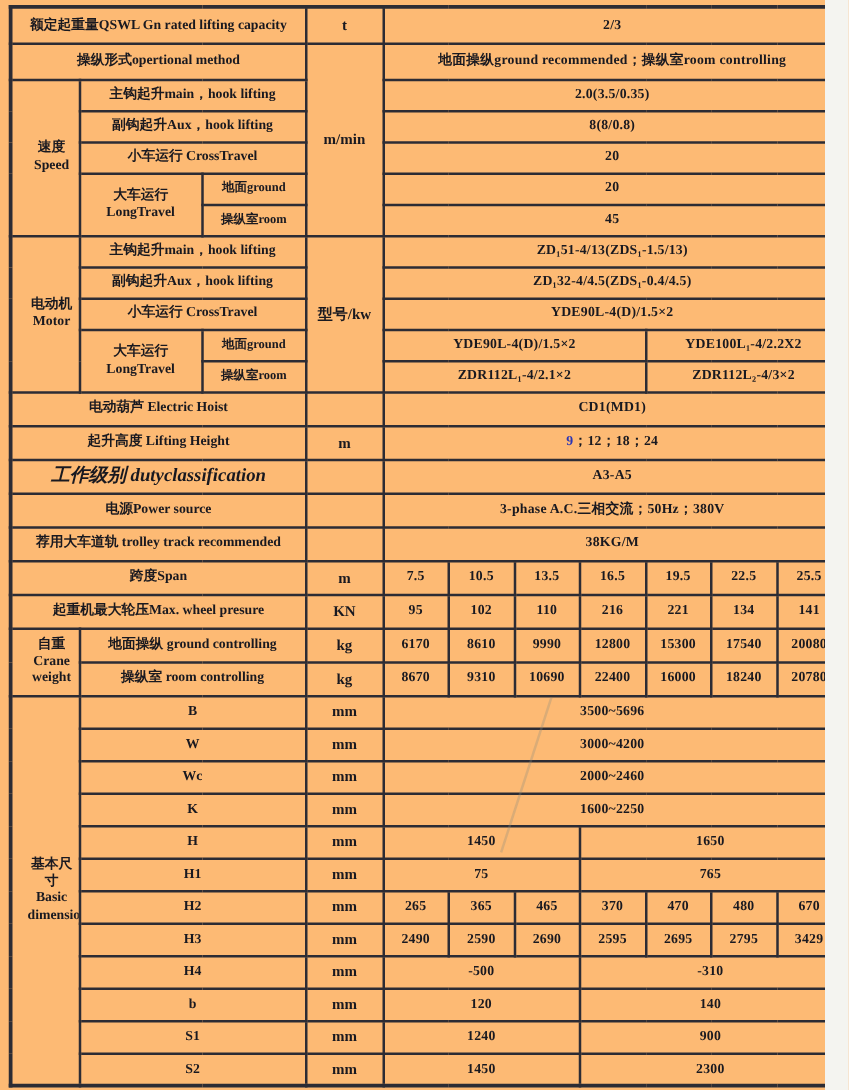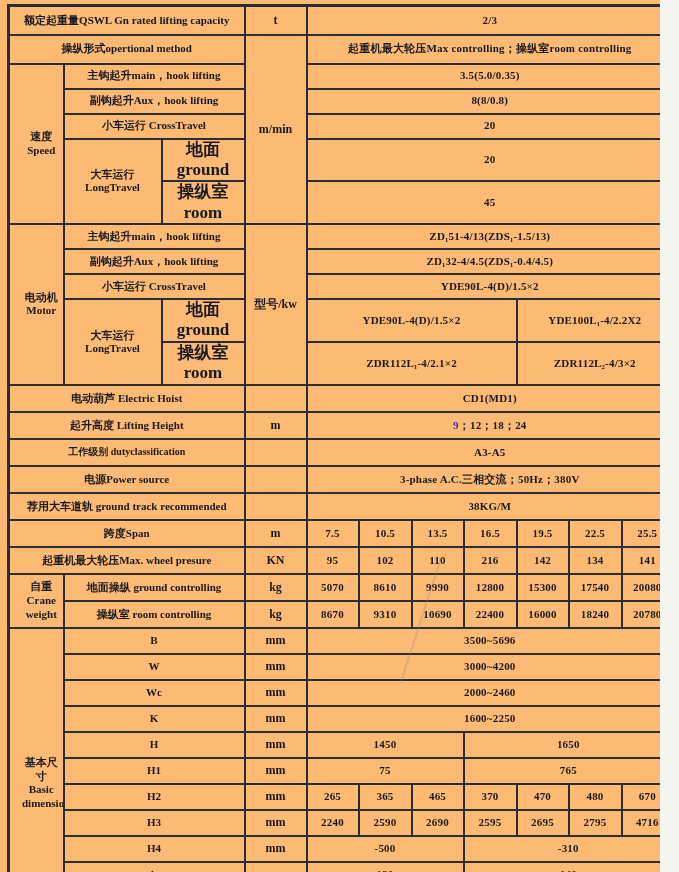--- a/index.html
+++ b/index.html
@@ -20,23 +20,23 @@
     font-weight:bold; font-size:11px; line-height:1.2;
     padding:0 2px; white-space:pre-line; overflow:hidden;
   }
   tr { height:26px; }
   tr:nth-child(-n+2) { height:29px; }
   tr:nth-child(n+3):nth-child(-n+12) { height:25px; }
   tr:nth-child(n+13):nth-child(-n+21) { height:27px;margin-top:48px; }
   .k-unit  { font-size:12px; }
   .k-group { font-size:11px; line-height:1.25;padding-left:12px; }
   .k-label { font-size:11px; }
-  .k-sub   { font-size:17px; }
+  .k-sub   { font-size:10px; }
   .k-value { font-size:11px; letter-spacing:0.2px; }
-  .small   { font-size:10px; }
+  .small   { font-size:15px;font-style:italic; }
   .crease {
     position:absolute; left:420px; top:555px; width:2px; height:130px;
     background:rgba(140,140,125,0.30); transform:rotate(18deg);
     pointer-events:none;
   }
 </style>
 </head>
 <body>
 
 <div class="sheet">
@@ -56,27 +56,27 @@
       </colgroup>
       <tbody>
         <tr>
           <td colspan="3" class="k-label">额定起重量QSWL Gn rated lifting capacity</td>
           <td class="k-unit">t</td>
           <td colspan="7" class="k-value">2/3</td>
         </tr>
         <tr>
           <td colspan="3" class="k-label">操纵形式opertional method</td>
           <td rowspan="6" class="k-unit">m/min</td>
-          <td colspan="7" class="k-value">起重机最大轮压Max controlling；操纵室room controlling</td>
+          <td colspan="7" class="k-value">地面操纵ground recommended；操纵室room controlling</td>
         </tr>
         <tr>
           <td rowspan="5" class="k-group">速度
 Speed</td>
           <td colspan="2" class="k-label">主钩起升main，hook lifting</td>
-          <td colspan="7" class="k-value">3.5(5.0/0.35)</td>
+          <td colspan="7" class="k-value">2.0(3.5/0.35)</td>
         </tr>
         <tr>
           <td colspan="2" class="k-label">副钩起升Aux，hook lifting</td>
           <td colspan="7" class="k-value">8(8/0.8)</td>
         </tr>
         <tr>
           <td colspan="2" class="k-label">小车运行 CrossTravel</td>
           <td colspan="7" class="k-value">20</td>
         </tr>
         <tr>
@@ -130,21 +130,21 @@
           <td colspan="3" class="k-label small">工作级别 dutyclassification</td>
           <td class="k-unit"></td>
           <td colspan="7" class="k-value">A3-A5</td>
         </tr>
         <tr>
           <td colspan="3" class="k-label">电源Power source</td>
           <td class="k-unit"></td>
           <td colspan="7" class="k-value">3-phase A.C.三相交流；50Hz；380V</td>
         </tr>
         <tr>
-          <td colspan="3" class="k-label">荐用大车道轨 ground track recommended</td>
+          <td colspan="3" class="k-label">荐用大车道轨 trolley track recommended</td>
           <td class="k-unit"></td>
           <td colspan="7" class="k-value">38KG/M</td>
         </tr>
         <tr>
           <td colspan="3" class="k-label">跨度Span</td>
           <td class="k-unit">m</td>
           <td class="k-value">7.5</td>
           <td class="k-value">10.5</td>
           <td class="k-value">13.5</td>
           <td class="k-value">16.5</td>
@@ -152,31 +152,31 @@
           <td class="k-value">22.5</td>
           <td class="k-value">25.5</td>
         </tr>
         <tr>
           <td colspan="3" class="k-label">起重机最大轮压Max. wheel presure</td>
           <td class="k-unit">KN</td>
           <td class="k-value">95</td>
           <td class="k-value">102</td>
           <td class="k-value">110</td>
           <td class="k-value">216</td>
-          <td class="k-value">142</td>
+          <td class="k-value">221</td>
           <td class="k-value">134</td>
           <td class="k-value">141</td>
         </tr>
         <tr>
           <td rowspan="2" class="k-group">自重
 Crane
 weight</td>
           <td colspan="2" class="k-label">地面操纵 ground controlling</td>
           <td class="k-unit">kg</td>
-          <td class="k-value">5070</td>
+          <td class="k-value">6170</td>
           <td class="k-value">8610</td>
           <td class="k-value">9990</td>
           <td class="k-value">12800</td>
           <td class="k-value">15300</td>
           <td class="k-value">17540</td>
           <td class="k-value">20080</td>
         </tr>
         <tr>
           <td colspan="2" class="k-label">操纵室 room controlling</td>
           <td class="k-unit">kg</td>
@@ -230,27 +230,27 @@
           <td class="k-value">365</td>
           <td class="k-value">465</td>
           <td class="k-value">370</td>
           <td class="k-value">470</td>
           <td class="k-value">480</td>
           <td class="k-value">670</td>
         </tr>
         <tr>
           <td colspan="2" class="k-label">H3</td>
           <td class="k-unit">mm</td>
-          <td class="k-value">2240</td>
+          <td class="k-value">2490</td>
           <td class="k-value">2590</td>
           <td class="k-value">2690</td>
           <td class="k-value">2595</td>
           <td class="k-value">2695</td>
           <td class="k-value">2795</td>
-          <td class="k-value">4716</td>
+          <td class="k-value">3429</td>
         </tr>
         <tr>
           <td colspan="2" class="k-label">H4</td>
           <td class="k-unit">mm</td>
           <td colspan="3" class="k-value">-500</td>
           <td colspan="4" class="k-value">-310</td>
         </tr>
         <tr>
           <td colspan="2" class="k-label">b</td>
           <td class="k-unit">mm</td>
@@ -260,18 +260,18 @@
         <tr>
           <td colspan="2" class="k-label">S1</td>
           <td class="k-unit">mm</td>
           <td colspan="3" class="k-value">1240</td>
           <td colspan="4" class="k-value">900</td>
         </tr>
         <tr>
           <td colspan="2" class="k-label">S2</td>
           <td class="k-unit">mm</td>
           <td colspan="3" class="k-value">1450</td>
-          <td colspan="4" class="k-value">1600</td>
+          <td colspan="4" class="k-value">2300</td>
         </tr>
       </tbody>
     </table>
   <div class="crease"></div>
 </div>
 
 </body></html>

